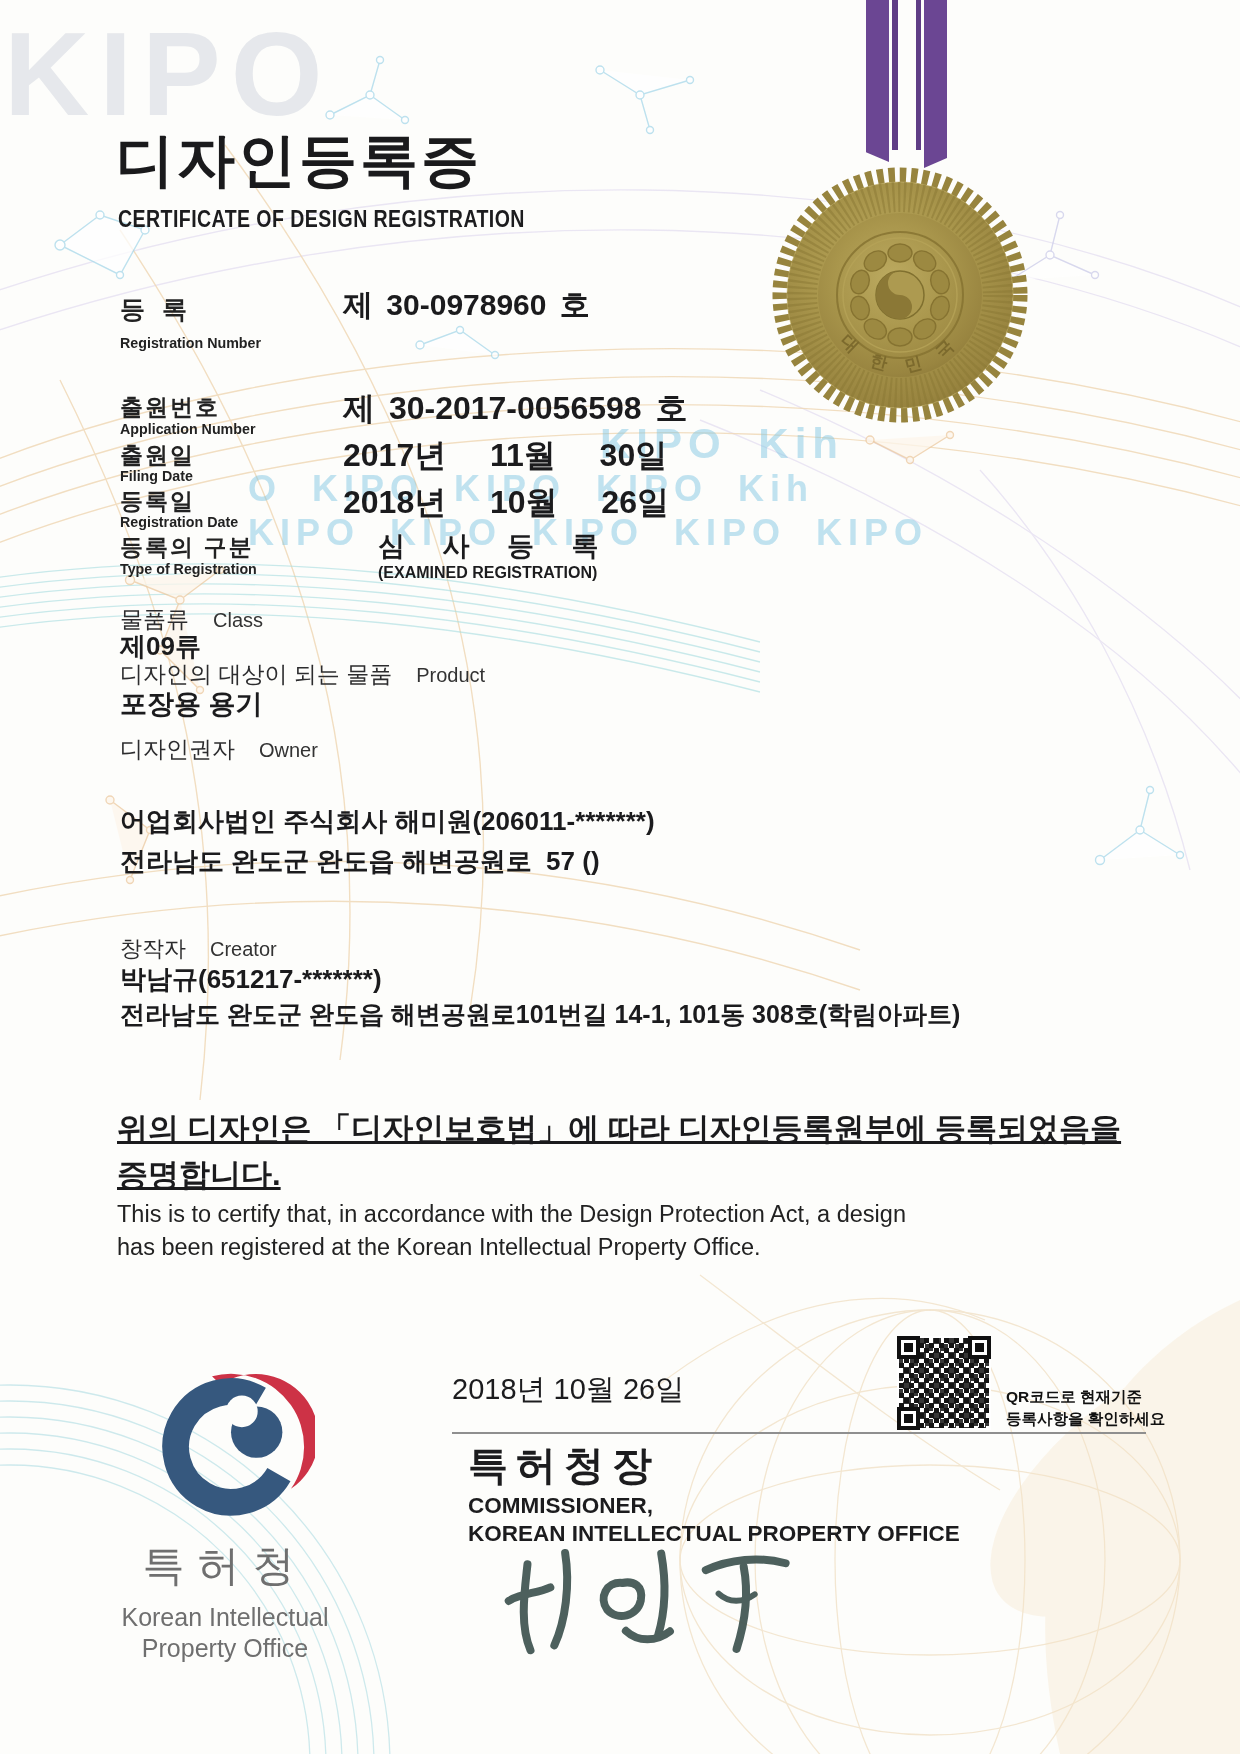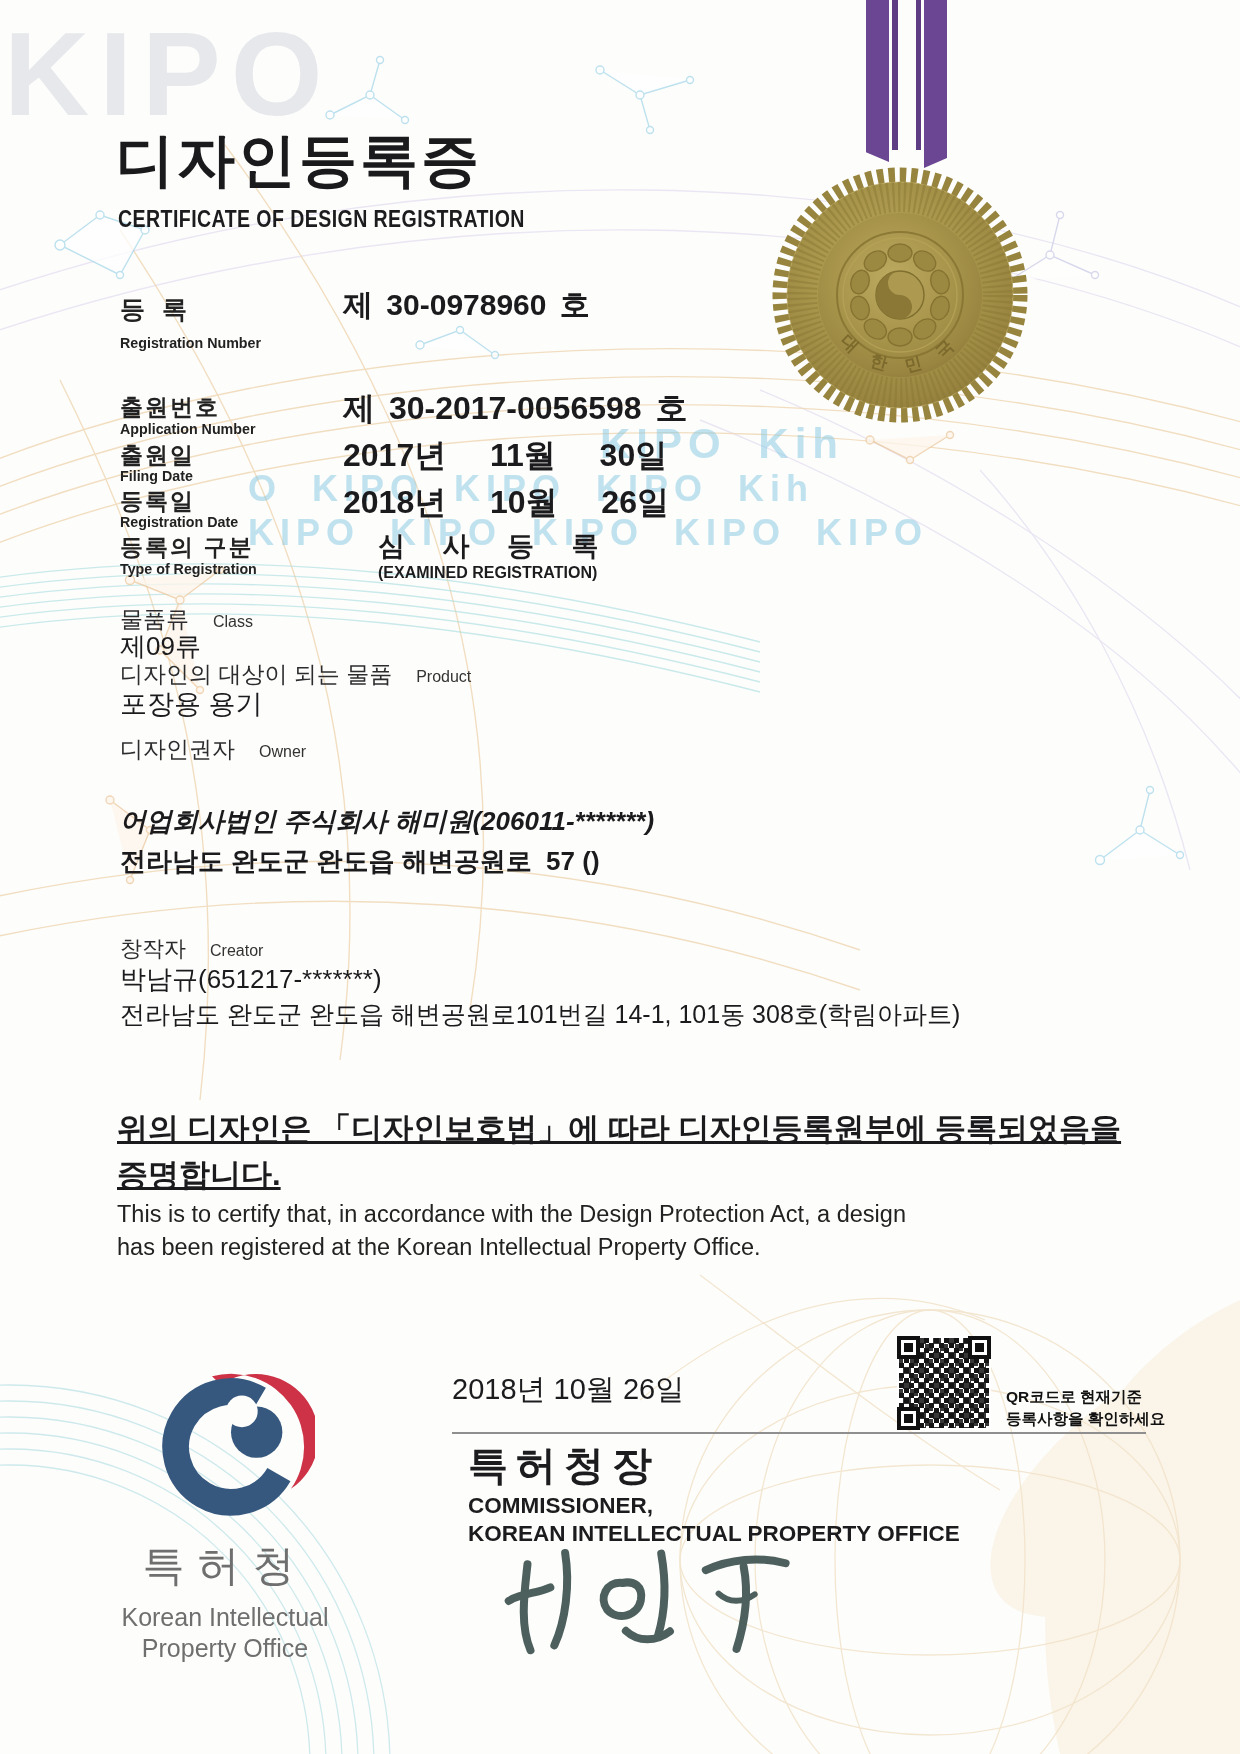--- a/index.html
+++ b/index.html
@@ -56,25 +56,25 @@
   .v285{top:285px;font-size:30px;word-spacing:5px;}
   .t392{top:392px;} .t420{top:420px;} .v387{top:387px;word-spacing:5px;}
   .t440{top:440px;text-align:center;} .t467{top:467px;} .v434{top:434px;word-spacing:13px;}
   .t486{top:486px;} .t513{top:513px;} .v481{top:481px;word-spacing:13px;}
   .t532{top:532px;} .t560{top:560px;}
   .v528{top:528px;left:378px;font-size:27px;letter-spacing:14px;word-spacing:2px;}
   .vnote{top:564px;left:378px;font-size:16px;font-weight:700;letter-spacing:0;}
 
   
   .sec-label { position:absolute; left:120px; z-index:3; font-size:23px; font-weight:400; color:#2c2c2e; }
-  .sec-label .en { font-size:16px; font-weight:400; color:#333; margin-left:24px; }
-  .sec-strong { position:absolute; left:120px; z-index:3; font-weight:400; color:#1b1b1d; white-space:pre; }
+  .sec-label .en { font-size:20px; font-weight:400; color:#333; margin-left:24px; }
+  .sec-strong { position:absolute; left:120px; z-index:3; font-weight:700; color:#1b1b1d; white-space:pre; }
   .cl1{top:604px;} .cl2{top:629px;font-size:26px;} .cl3{top:659px;} .cl4{top:686px;font-size:27px;}
 
-  .own1{top:734px;} .own2{top:804px;font-size:26px;font-weight:700;font-style:italic;} .own3{top:844px;font-size:26px;font-weight:700;}
+  .own1{top:734px;} .own2{top:804px;font-size:26px;font-weight:700;} .own3{top:844px;font-size:26px;font-weight:700;}
   .cr1{top:934px;font-size:22px;} .cr2{top:962px;font-size:26px;} .cr3{top:998px;font-size:25px;}
 
   
   .st-ko { position:absolute; left:117px; top:1106px; z-index:3;
     font-size:31px; font-weight:600; line-height:46px; color:#1b1b1d; white-space:nowrap;text-decoration:underline; }
   .st-en { position:absolute; left:117px; top:1198px; z-index:3;
     font-size:23.5px; font-weight:400; line-height:33px; color:#222; white-space:nowrap; }
 
   
   .issue-date { position:absolute; left:452px; top:1370px; z-index:3; font-size:29px; font-weight:400; }

